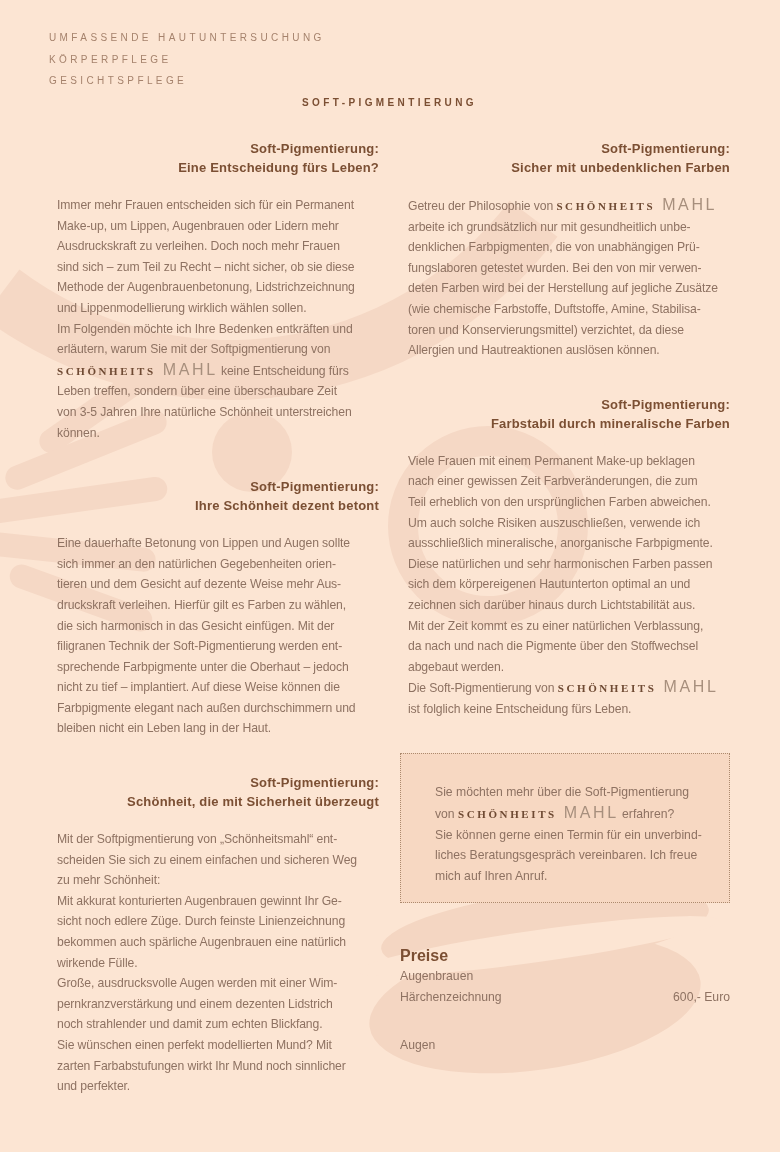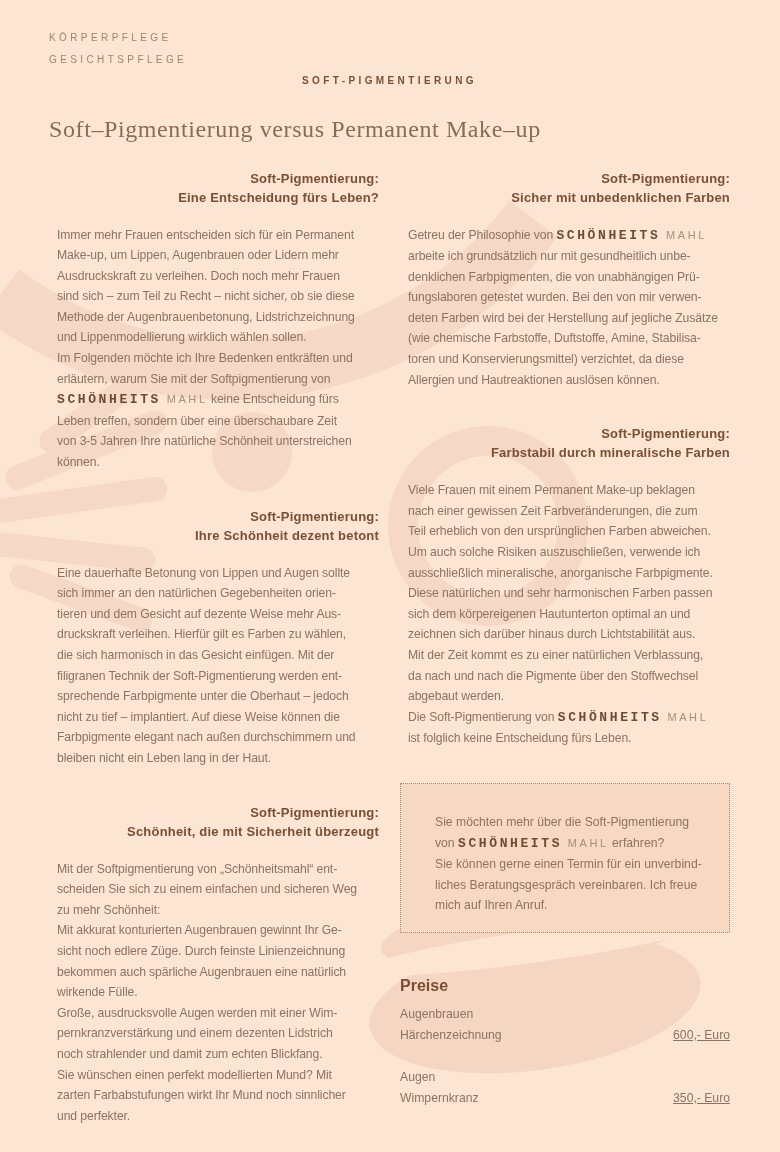--- a/index.html
+++ b/index.html
@@ -73,45 +73,45 @@
     color:var(--heading);letter-spacing:0.2px;
     margin:0 0 18px 0;
     text-align:right;
   }
   .sec-p{
     white-space:pre-line;
     font-size:12.2px;line-height:20.6px;letter-spacing:-0.1px;
     color:var(--body);margin:8px;
   }
   .bs{
-    font-family:Liberation Mono, monospace;
-    font-weight:bold;font-size:13px;letter-spacing:2.6px;color:var(--brand);
+    font-family:Liberation Serif, serif;
+    font-weight:bold;font-size:11px;letter-spacing:2.6px;color:var(--brand);
   }
   .bl{
-    font-size:11px;letter-spacing:2.6px;color:var(--brandlight);
+    font-size:16px;letter-spacing:2.6px;color:var(--brandlight);
   }
   .contact-box{
     box-sizing:border-box;width:330px;
     margin-top:30px;padding:20px 8px 8px 26px;
     background:var(--boxbg);
     border:1px dotted var(--boxborder);
   }
   .contact-box .sec-p{letter-spacing:0;}
   .prices{margin-top:42px;}
   .prices-title{
     font-size:16px;font-weight:bold;color:var(--heading);line-height:21px;
   }
-  .price-group{margin-top:8px;}
-  .price-group + .price-group{margin-top:21px;}
+  .price-group{margin-top:0;}
+  .price-group + .price-group{margin-top:27px;}
   .price-cat{font-size:12.2px;color:var(--body);line-height:21px;}
   .price-row{
     display:flex;justify-content:space-between;
     font-size:12.2px;color:var(--body);line-height:21px;
   }
-  .price-row .price{text-align:right;text-decoration:underline;}
+  .price-row .price{text-align:right;}
 </style>
 </head>
 <body>
 
 <div class="page">
 
   <div class="wm">
     <div class="wm-brow"></div>
     <div class="wm-ray r1"></div>
     <div class="wm-ray r2"></div>
@@ -121,26 +121,26 @@
     <div class="wm-iris"></div>
     <div class="wm-ring"></div>
     <div class="wm-lip-top"></div>
     <div class="wm-lip-bottom"></div>
     <div class="wm-lip-slit"></div>
   </div>
 
   <div class="content">
 
     <nav class="nav">
+      <a href="#">UMFASSENDE HAUTUNTERSUCHUNG</a>
       <a href="#">KÖRPERPFLEGE</a>
       <a href="#">GESICHTSPFLEGE</a>
       <a href="#" class="active">SOFT-PIGMENTIERUNG</a>
     </nav>
 
-    <h1 class="page-title">Soft–Pigmentierung versus Permanent Make–up</h1>
 
     <div class="cols">
 
       <div class="col">
         <section class="sec">
           <h2 class="sec-h">Soft-Pigmentierung:
 Eine Entscheidung fürs Leben?</h2>
           <p class="sec-p"><span>Immer mehr Frauen entscheiden sich für ein Permanent
 Make-up, um Lippen, Augenbrauen oder Lidern mehr
 Ausdruckskraft zu verleihen. Doch noch mehr Frauen
@@ -232,24 +232,20 @@
           <div class="price-group">
             <div class="price-cat">Augenbrauen</div>
             <div class="price-row">
               <span class="label">Härchenzeichnung</span>
               <span class="price">600,- Euro</span>
             </div>
           </div>
 
           <div class="price-group">
             <div class="price-cat">Augen</div>
-            <div class="price-row">
-              <span class="label">Wimpernkranz</span>
-              <span class="price">350,- Euro</span>
-            </div>
           </div>
 
         </div>
       </div>
 
     </div>
   </div>
 </div>
 
 </body></html>

